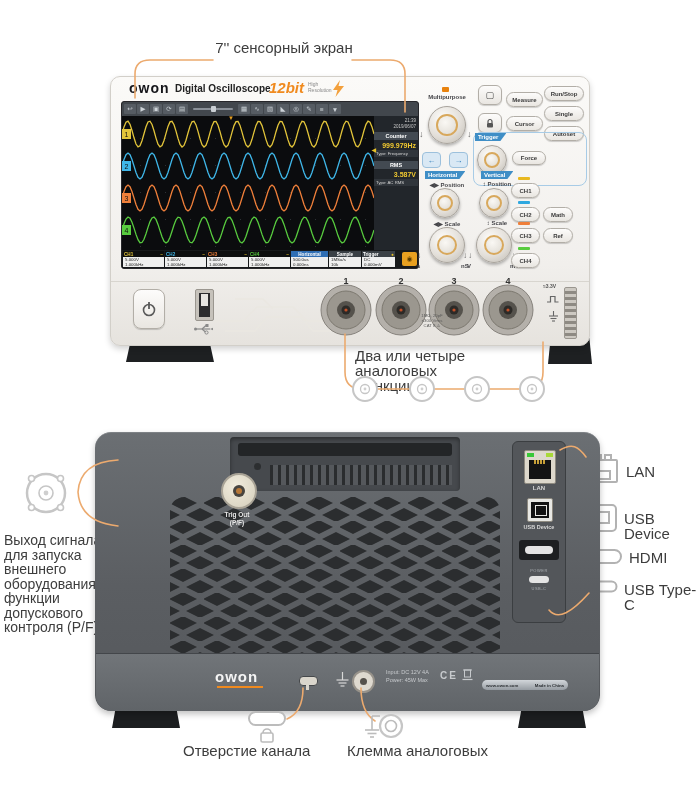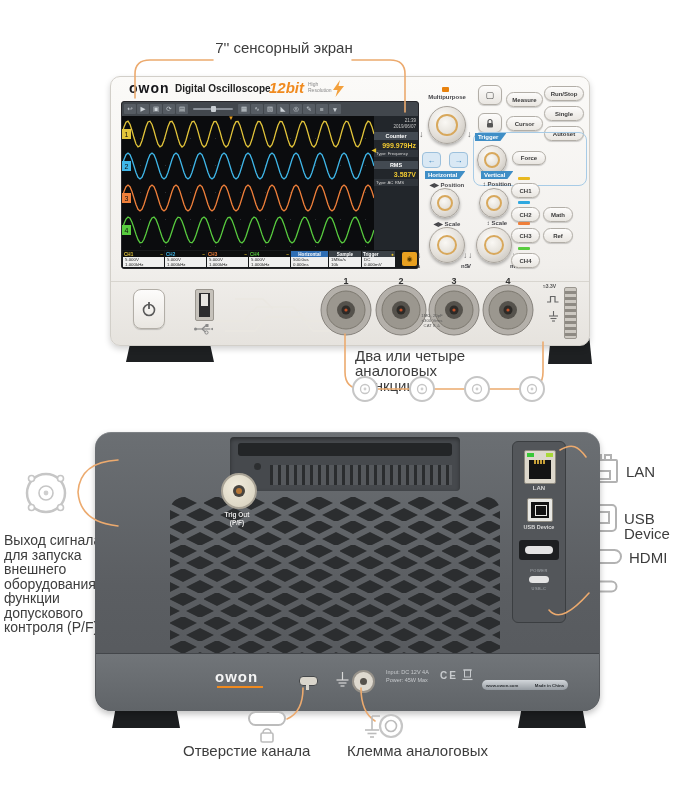--- a/index.html
+++ b/index.html
@@ -460,20 +460,21 @@
   <div class="a callout" style="left:624px;top:511px;">USB Device</div>
 
   <svg class="a porticon" style="left:585px;top:548px;" width="38" height="17">
     <rect x="2" y="2" width="34" height="13" rx="6.5"></rect>
   </svg>
   <div class="a callout" style="left:629px;top:550px;">HDMI</div>
 
   <svg class="a porticon" style="left:590px;top:580px;" width="28" height="13">
     <rect x="1.5" y="1.5" width="25" height="10" rx="5"></rect>
   </svg>
+  <div class="a callout" style="left:624px;top:582px;">USB Type-C</div>
 
   <div class="a callout" style="left:183px;top:743px;">Отверстие канала</div>
   <div class="a callout" style="left:347px;top:743px;">Клемма аналоговых</div>
 
   <svg class="a" style="left:0;top:0;pointer-events:none;z-index:5;" width="700" height="810">
 
     <path class="calloutline" d="M213,60 H150 Q135,60 135,74 V98"></path>
     <path class="calloutline" d="M352,60 H390 Q405,60 405,74 V112"></path>
 
     <path class="calloutline" d="M345,334 V372 Q345,389 362,389 H526 Q543,389 543,372 V342"></path>

